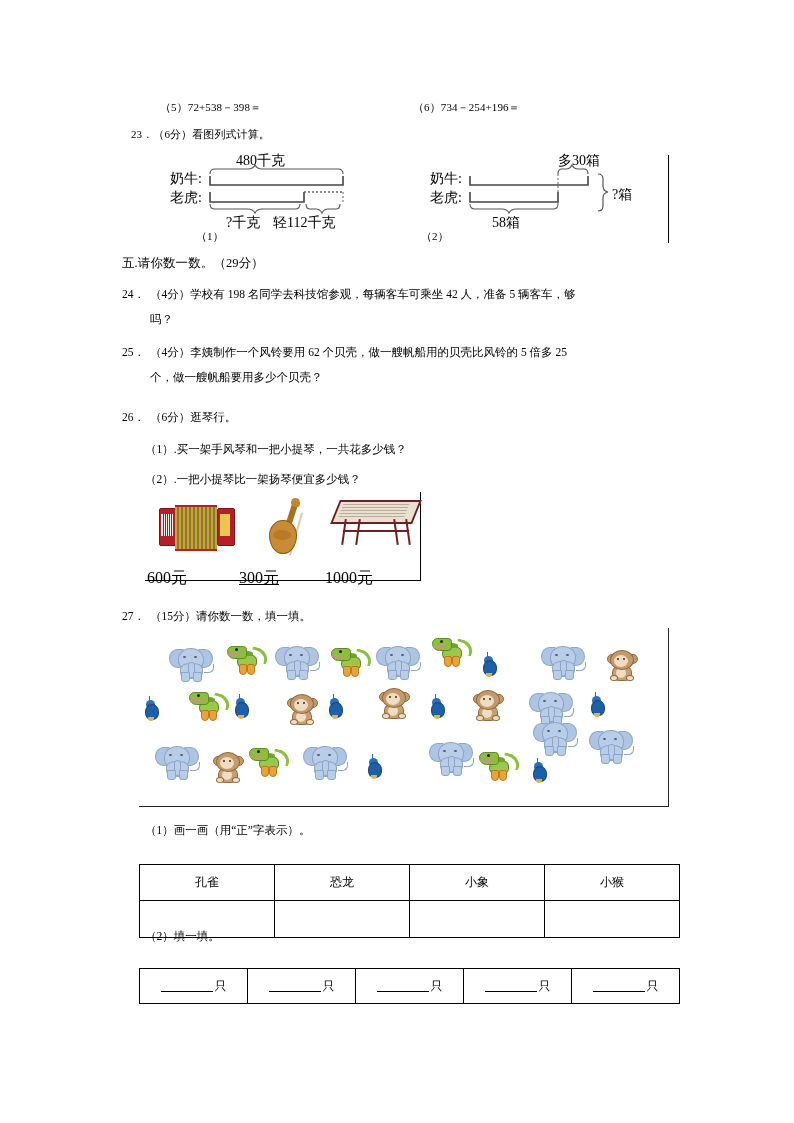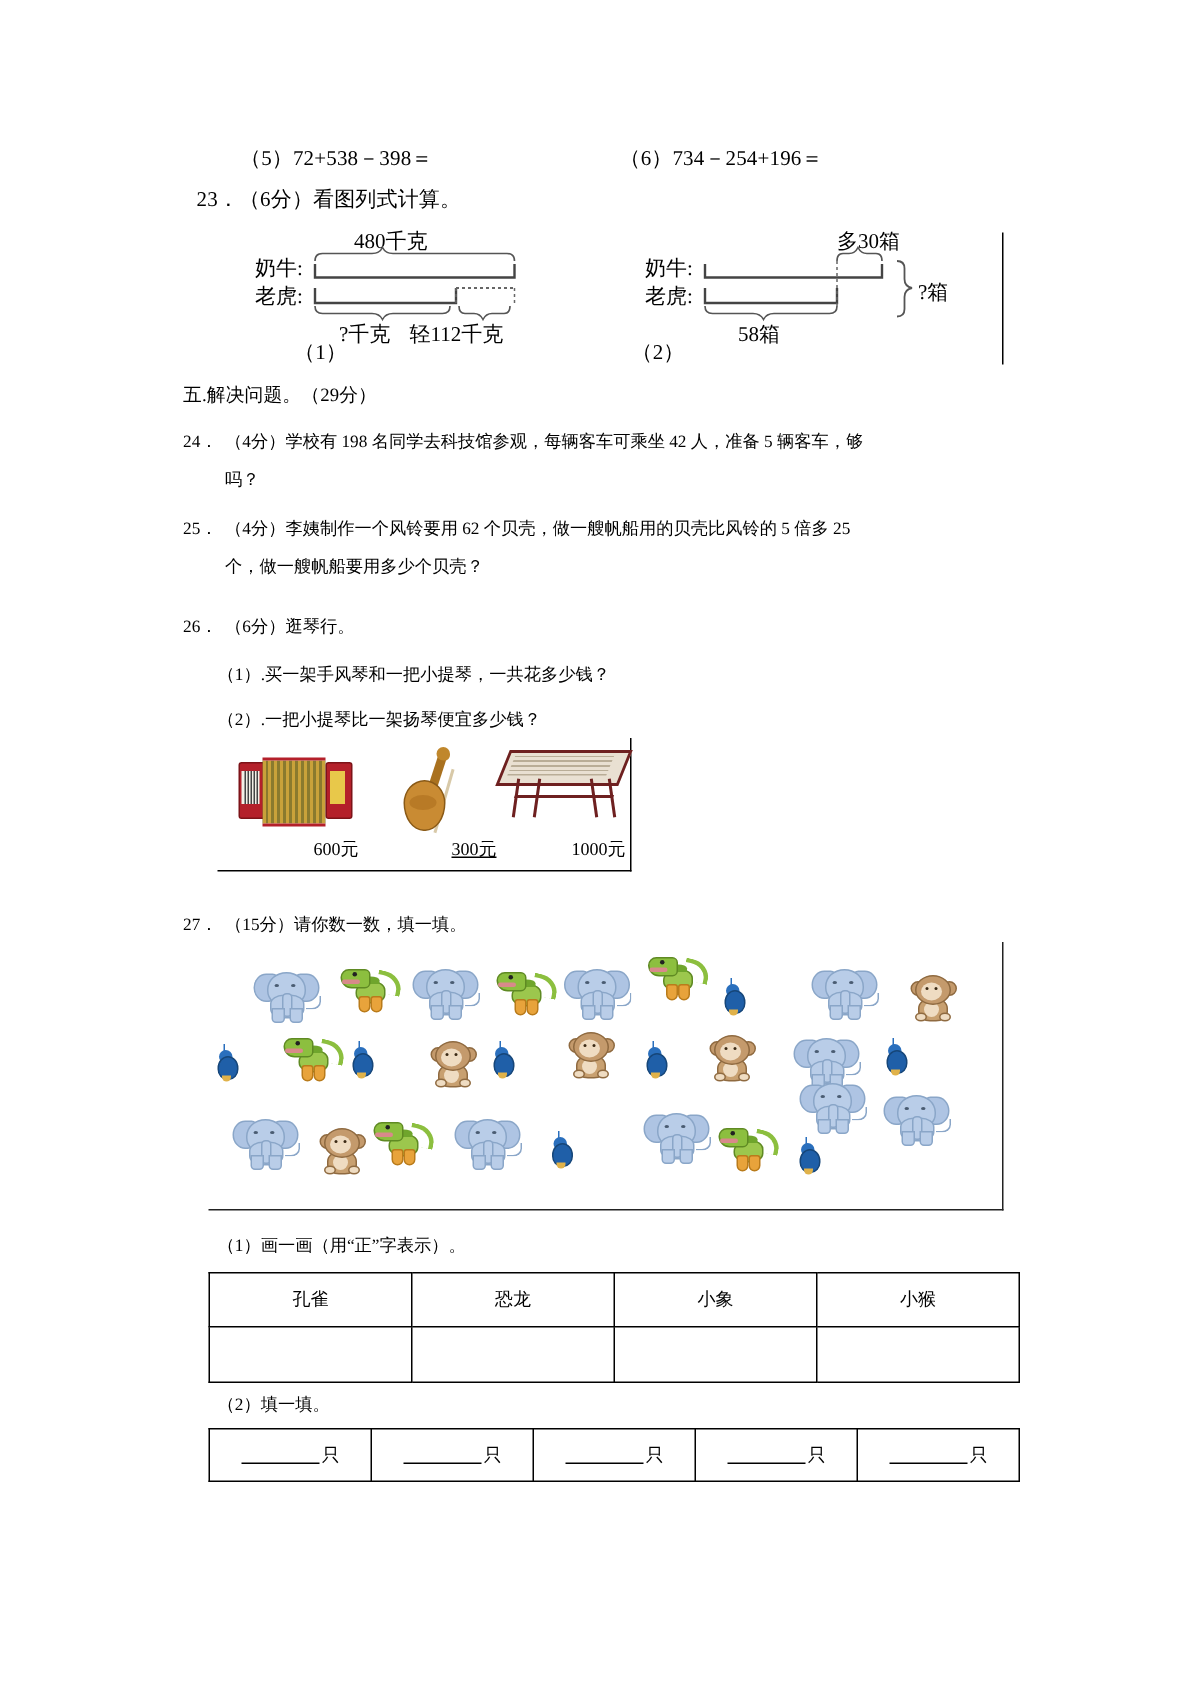--- a/index.html
+++ b/index.html
@@ -7,21 +7,21 @@
     width:794px;height:1123px;
     background:#ffffff;
     font-family:"Liberation Serif","DejaVu Serif",serif;
     color:#000;
     position:relative;
     overflow:hidden;
   }
   .page{position:absolute;left:0;top:0;width:794px;height:1123px;}
 
   
-  .line{position:absolute;font-size:14px;line-height:16px;white-space:nowrap;letter-spacing:.1px;}
+  .line{position:absolute;font-size:11px;line-height:16px;white-space:nowrap;letter-spacing:.1px;}
 
   
   #expr5{left:160px;top:99px;}
   #expr6{left:413px;top:99px;}
 
   
   #q23{left:131px;top:126px;}
   #q23-sub1{left:196px;top:228px;}
   #q23-sub2{left:421px;top:228px;}
 
@@ -40,21 +40,21 @@
   .qnum{position:absolute;font-size:11.5px;white-space:nowrap;}
   .qbody{position:absolute;font-size:11.5px;white-space:nowrap;}
 
   
   #instr-box{
     position:absolute;left:145px;top:492px;width:275px;height:88px;
     border-right:1px solid #000;border-bottom:1px solid #000;
     background:#fff;
   }
   .instr-cell{position:absolute;top:2px;width:88px;height:62px;}
-  .price{position:absolute;top:66px;width:92px;text-align:right;font-size:12px;}
+  .price{position:absolute;top:76px;width:92px;text-align:left;font-size:16px;}
 
   
   .acc{position:absolute;left:8px;top:8px;width:78px;height:48px;}
   .acc .body{position:absolute;left:0;top:6px;width:16px;height:36px;background:#b4202a;border:1px solid #7d1318;border-radius:2px;}
   .acc .keys{position:absolute;left:2px;top:12px;width:12px;height:22px;background:#f3efe6;}
   .acc .keys i{position:absolute;top:0;width:1px;height:22px;background:#444;}
   .acc .bellow{position:absolute;left:16px;top:3px;width:42px;height:42px;background:
      repeating-linear-gradient(90deg,#c9a23a 0 2px,#8a7a2e 2px 4px);
      border-top:2px solid #b4202a;border-bottom:2px solid #b4202a;}
   .acc .right{position:absolute;left:58px;top:6px;width:16px;height:36px;background:#b4202a;border:1px solid #7d1318;border-radius:2px;}
@@ -137,21 +137,21 @@
   .monk .mearL{position:absolute;left:0px;top:4px;width:8px;height:8px;background:#c49a6c;border:1px solid #8f6a40;border-radius:50%;}
   .monk .mearR{position:absolute;left:21px;top:4px;width:8px;height:8px;background:#c49a6c;border:1px solid #8f6a40;border-radius:50%;}
   .monk .me1{position:absolute;left:10px;top:8px;width:2px;height:2px;background:#3b2a15;border-radius:50%;}
   .monk .me2{position:absolute;left:16px;top:8px;width:2px;height:2px;background:#3b2a15;border-radius:50%;}
   .monk .mbd{position:absolute;left:5px;top:15px;width:18px;height:14px;background:#c8a070;border:1px solid #8f6a40;border-radius:45% 45% 40% 40%;}
   .monk .mbelly{position:absolute;left:9px;top:18px;width:10px;height:10px;background:#efdcc2;border-radius:50%;}
   .monk .mf1{position:absolute;left:3px;top:25px;width:6px;height:4px;background:#efdcc2;border:1px solid #8f6a40;border-radius:50%;}
   .monk .mf2{position:absolute;left:19px;top:25px;width:6px;height:4px;background:#efdcc2;border:1px solid #8f6a40;border-radius:50%;}
 
   
-  .qtable{position:absolute;border-collapse:collapse;}
+  .qtable{position:absolute;border-collapse:collapse;margin-top:16px;}
   .qtable td{border:1px solid #000;font-size:12px;text-align:center;font-family:"Liberation Serif",serif;}
   #table1{left:139px;top:848px;}
   #table1 td{width:132px;}
   #table1 tr:first-child td{height:33px;}
   #table1 tr:last-child td{height:34px;}
   #table2{left:139px;top:952px;}
   #table2 td{width:105px;}
   #table2 tr:first-child td{height:31px;}
   #table2 tr:last-child td{height:32px;}
   .blankcell{position:relative;}
@@ -211,21 +211,21 @@
 
       <path d="M168,22 q5,0 5,5 L173,34 q0,5 5,6 q-5,1 -5,6 L173,54 q0,5 -5,5" fill="none" stroke="#555" stroke-width="1.2"></path>
     </svg>
     <div class="dlabel" style="left:62px;top:62px;">58箱</div>
     <div class="dlabel" style="left:182px;top:34px;">?箱</div>
   </div>
   <div class="line" id="q23-sub2">（2）</div>
 
   <div class="vline" style="left:668px;top:155px;height:88px;"></div>
 
-  <div class="line" id="sec5">五.解决问题。（29分）</div>
+  <div class="line" id="sec5">五.请你数一数。（29分）</div>
 
   <div class="qnum" style="left:122px;top:287px;">24．</div>
   <div class="qbody" style="left:150px;top:287px;">（4分）学校有 198 名同学去科技馆参观，每辆客车可乘坐 42 人，准备 5 辆客车，够</div>
   <div class="qbody" style="left:150px;top:312px;">吗？</div>
 
   <div class="qnum" style="left:122px;top:345px;">25．</div>
   <div class="qbody" style="left:150px;top:345px;">（4分）李姨制作一个风铃要用 62 个贝壳，做一艘帆船用的贝壳比风铃的 5 倍多 25</div>
   <div class="qbody" style="left:150px;top:370px;text-align:right;">个，做一艘帆船要用多少个贝壳？</div>
 
   <div class="qnum" style="left:122px;top:410px;">26．</div>

